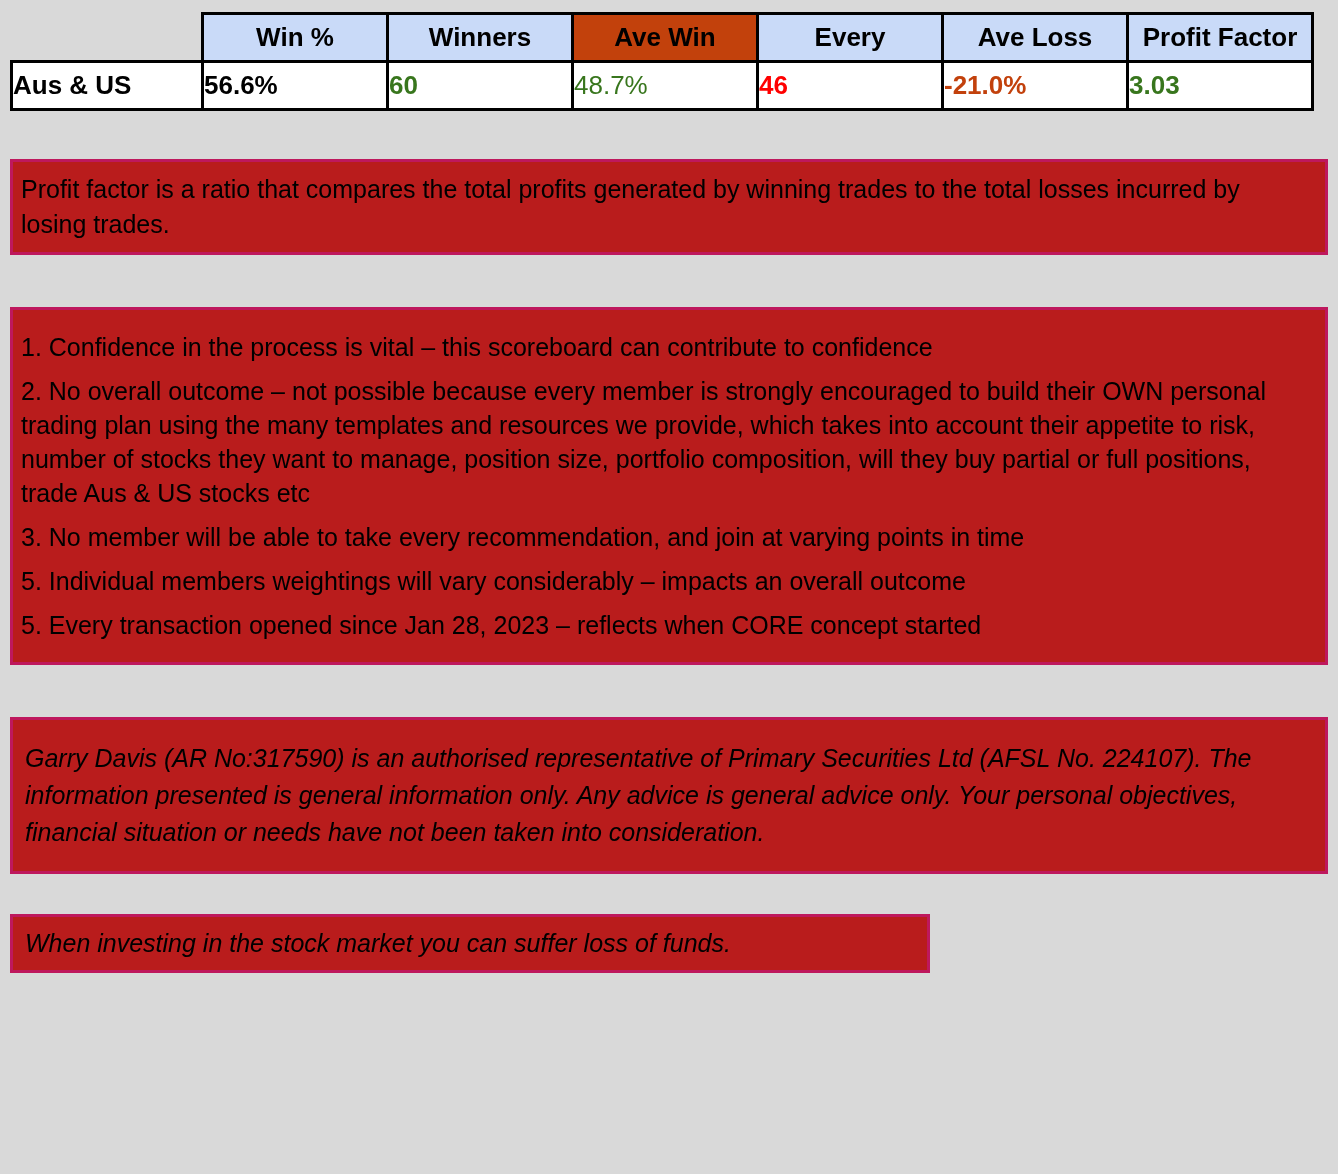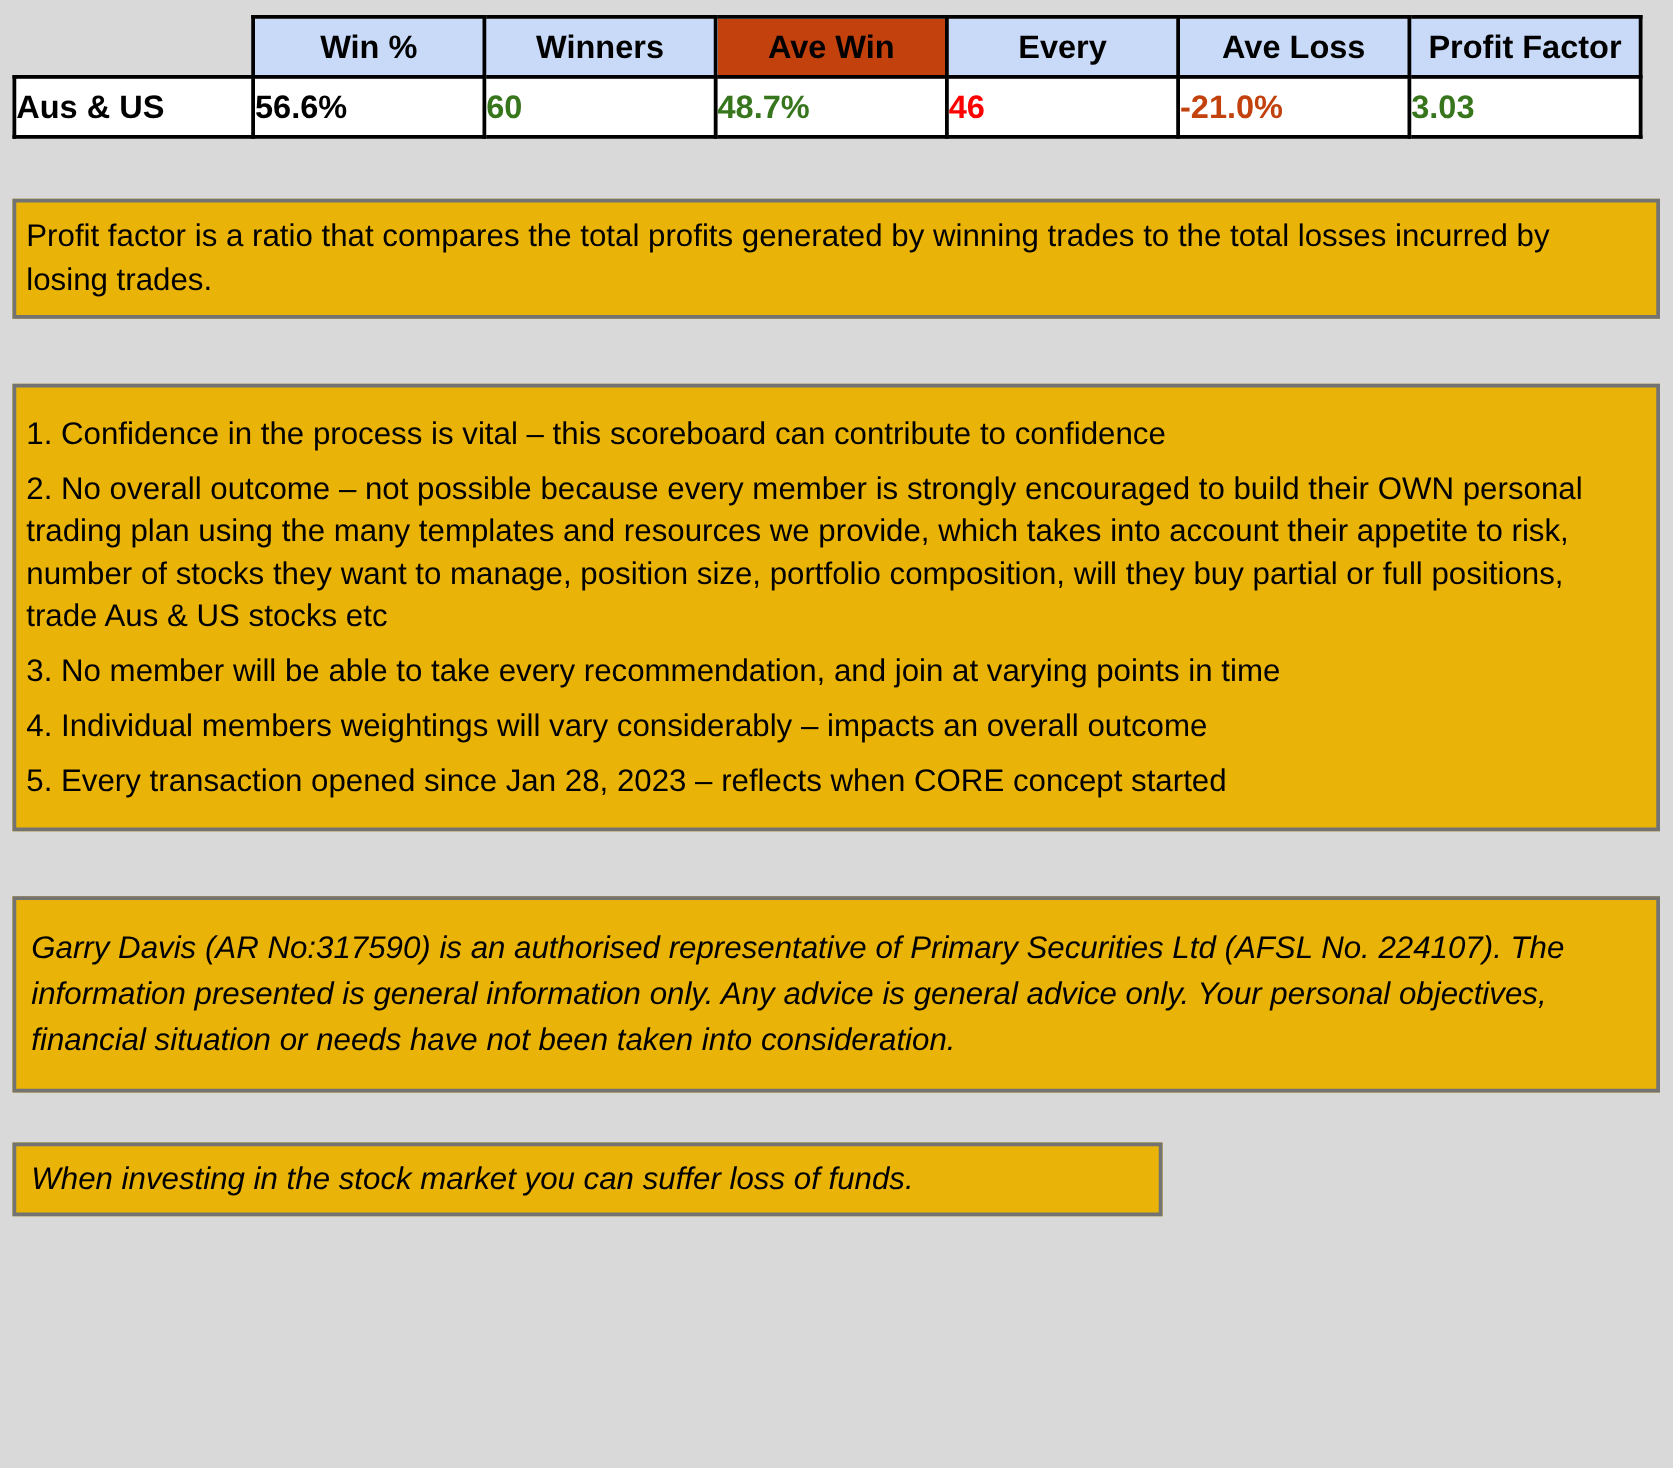--- a/index.html
+++ b/index.html
@@ -36,22 +36,22 @@
     font-weight: bold;
   }
   table.stats thead th.corner {
     border: none;
     background: transparent;
   }
   table.stats td.rowlabel { font-weight: bold; }
 
   
   .box {
-    background: #eab308;
-    border: 3px solid #737373;
+    background: #b91c1c;
+    border: 3px solid #be185d;
     width: 1318px;
     font-size: 25px;
     line-height: 35px;
   }
   .pad { padding: 10px 14px 10px 8px; }
 
   .note-box { margin-top: 48px; }
 
   .disclaimers-box { margin-top: 52px; }
   .disc-title {
@@ -95,38 +95,38 @@
         <th style="background-color: rgb(201, 218, 248);">Every</th>
         <th style="background-color: rgb(201, 218, 248);">Ave Loss</th>
         <th style="background-color: rgb(201, 218, 248);">Profit Factor</th>
       </tr>
     </thead>
     <tbody>
       <tr>
         <td class="rowlabel">Aus &amp; US</td>
         <td style="color: rgb(0, 0, 0); font-weight: bold;">56.6%</td>
         <td style="color: rgb(56, 118, 29); font-weight: bold;">60</td>
-        <td style="color: rgb(56, 118, 29); font-weight: bold;">48.7%</td>
+        <td style="color: rgb(56, 118, 29); font-weight: normal;">48.7%</td>
         <td style="color: rgb(255, 0, 0); font-weight: bold;">46</td>
         <td style="color: #c2410c; font-weight: bold;">-21.0%</td>
         <td style="color: rgb(56, 118, 29); font-weight: bold;">3.03</td>
       </tr>
     </tbody>
   </table>
 
   <div class="box note-box pad">
     <p>Profit factor is a ratio that compares the total profits generated by winning trades to the total losses incurred by losing trades.</p>
   </div>
 
   <div class="box disclaimers-box">
     <div class="disc-body">
       <p>1. Confidence in the process is vital – this scoreboard can contribute to confidence</p>
       <p>2. No overall outcome – not possible because every member is strongly encouraged to build their OWN personal trading plan using the many templates and resources we provide, which takes into account their appetite to risk, number of stocks they want to manage, position size, portfolio composition, will they buy partial or full positions, trade Aus &amp; US stocks etc</p>
       <p>3. No member will be able to take every recommendation, and join at varying points in time</p>
-      <p>4. Individual members weightings will vary considerably – impacts an overall outcome</p>
+      <p>5. Individual members weightings will vary considerably – impacts an overall outcome</p>
       <p>5. Every transaction opened since Jan 28, 2023 – reflects when CORE concept started</p>
     </div>
   </div>
 
   <div class="box italic-box rep-box">
     <p>Garry Davis (AR No:317590) is an authorised representative of Primary Securities Ltd (AFSL No. 224107). The information presented is general information only. Any advice is general advice only. Your personal objectives, financial situation or needs have not been taken into consideration.</p>
   </div>
 
 
   <div class="box italic-box risk-box">

